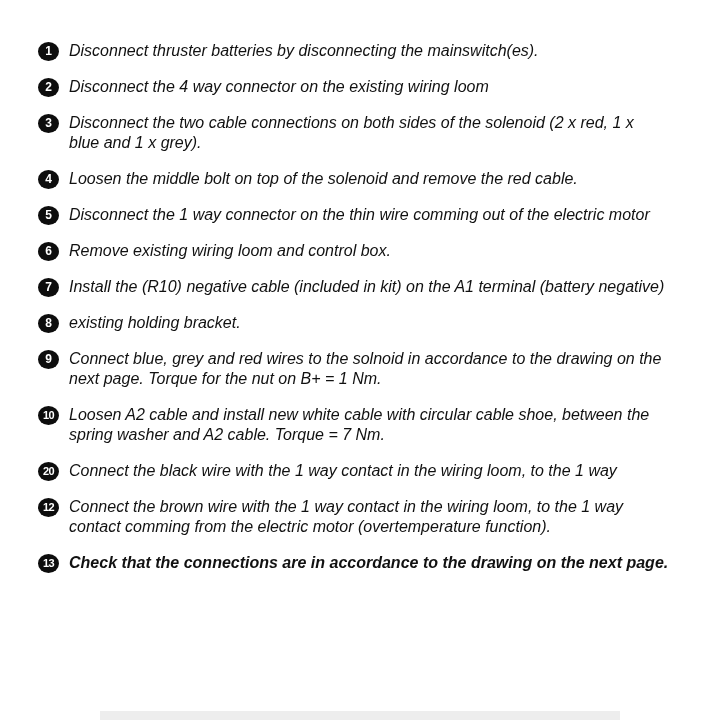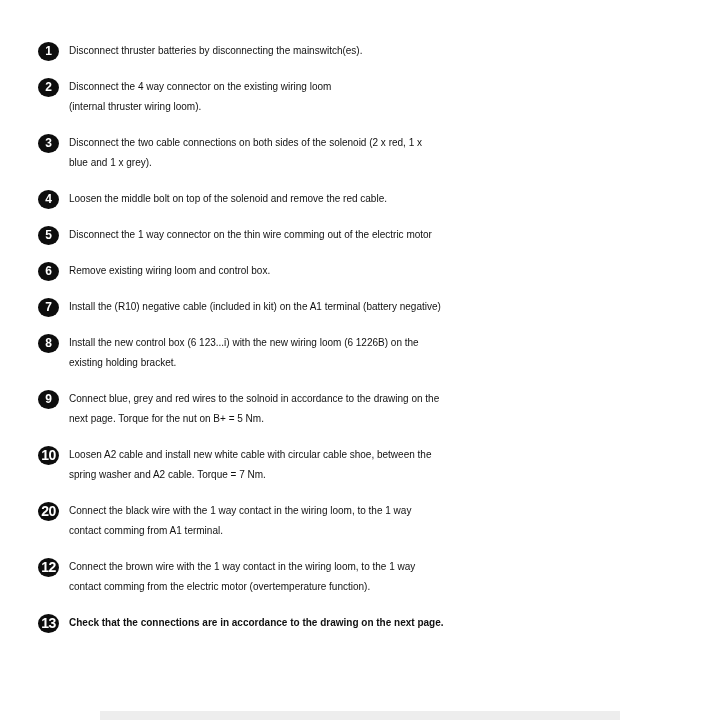--- a/index.html
+++ b/index.html
@@ -37,26 +37,27 @@
     background: #0d0d0d;
     border-radius: 50%;
     color: #ffffff;
     font-weight: bold;
     font-size: 12px;
     line-height: 19px;
     text-align: center;
     letter-spacing: 0;
   }
   .badge.two-digit {
-    font-size: 14px;
+    font-size: 11px;
     letter-spacing: -0.6px;
   }
   .step-text {
-    font-size: 10px;
+    font-size: 16px;
     line-height: 20px;
+    font-style: italic;
   }
   .step-text .line {
     white-space: nowrap;
   }
   .step.bold .step-text {
     font-weight: bold;
   }
   .bottom-artifact {
     position: absolute;
     left: 100px;
@@ -74,21 +75,20 @@
       <div class="step">
         <div class="badge">1</div>
         <div class="step-text">
           <div class="line">Disconnect thruster batteries by disconnecting the mainswitch(es).</div>
         </div>
       </div>
       <div class="step">
         <div class="badge">2</div>
         <div class="step-text">
           <div class="line">Disconnect the 4 way connector on the existing wiring loom</div>
-          <div class="line">(internal thruster wiring loom).</div>
         </div>
       </div>
       <div class="step">
         <div class="badge">3</div>
         <div class="step-text">
           <div class="line">Disconnect the two cable connections on both sides of the solenoid (2 x red, 1 x</div>
           <div class="line">blue and 1 x grey).</div>
         </div>
       </div>
       <div class="step">
@@ -111,43 +111,41 @@
       </div>
       <div class="step">
         <div class="badge">7</div>
         <div class="step-text">
           <div class="line">Install the (R10) negative cable (included in kit) on the A1 terminal (battery negative)</div>
         </div>
       </div>
       <div class="step">
         <div class="badge">8</div>
         <div class="step-text">
-          <div class="line">Install the new control box (6 123...i) with the new wiring loom (6 1226B) on the</div>
           <div class="line">existing holding bracket.</div>
         </div>
       </div>
       <div class="step">
         <div class="badge">9</div>
         <div class="step-text">
           <div class="line">Connect blue, grey and red wires to the solnoid in accordance to the drawing on the</div>
-          <div class="line">next page. Torque for the nut on B+ = 5 Nm.</div>
+          <div class="line">next page. Torque for the nut on B+ = 1 Nm.</div>
         </div>
       </div>
       <div class="step">
         <div class="badge two-digit">10</div>
         <div class="step-text">
           <div class="line">Loosen A2 cable and install new white cable with circular cable shoe, between the</div>
           <div class="line">spring washer and A2 cable. Torque = 7 Nm.</div>
         </div>
       </div>
       <div class="step">
         <div class="badge two-digit">20</div>
         <div class="step-text">
           <div class="line">Connect the black wire with the 1 way contact in the wiring loom, to the 1 way</div>
-          <div class="line">contact comming from A1 terminal.</div>
         </div>
       </div>
       <div class="step">
         <div class="badge two-digit">12</div>
         <div class="step-text">
           <div class="line">Connect the brown wire with the 1 way contact in the wiring loom, to the 1 way</div>
           <div class="line">contact comming from the electric motor (overtemperature function).</div>
         </div>
       </div>
       <div class="step bold">

